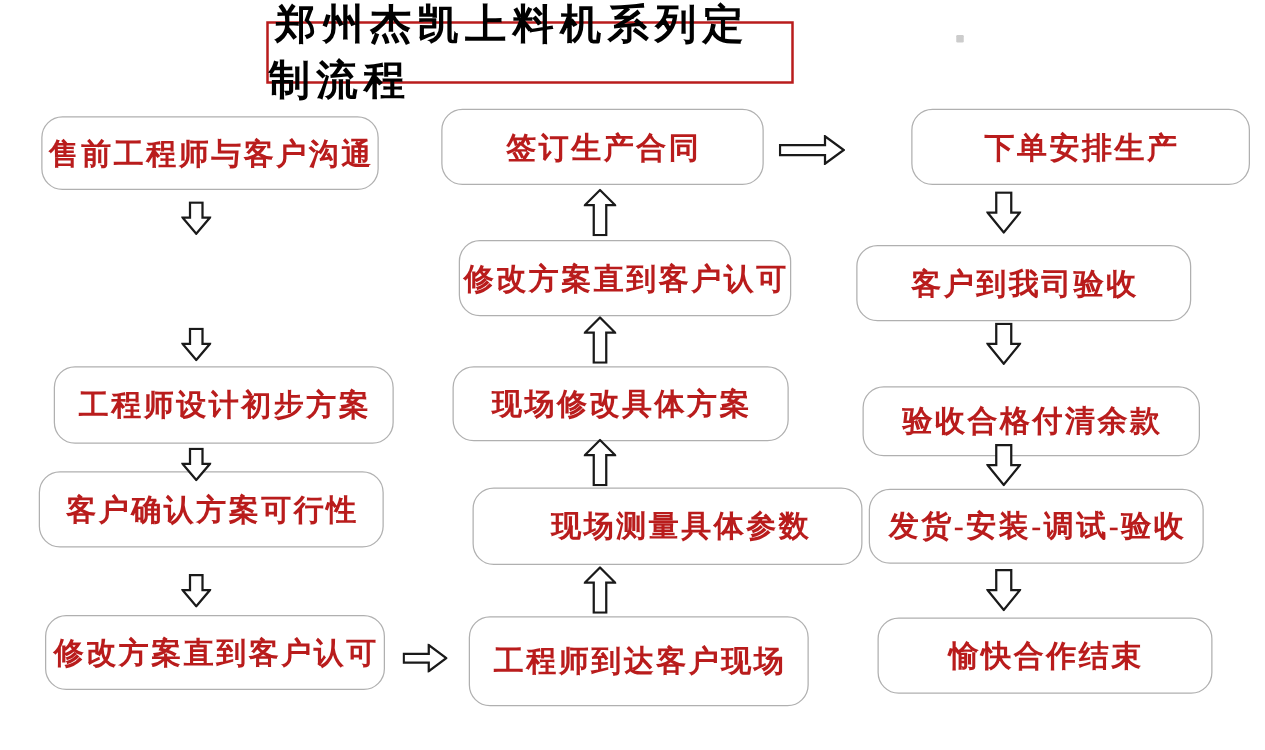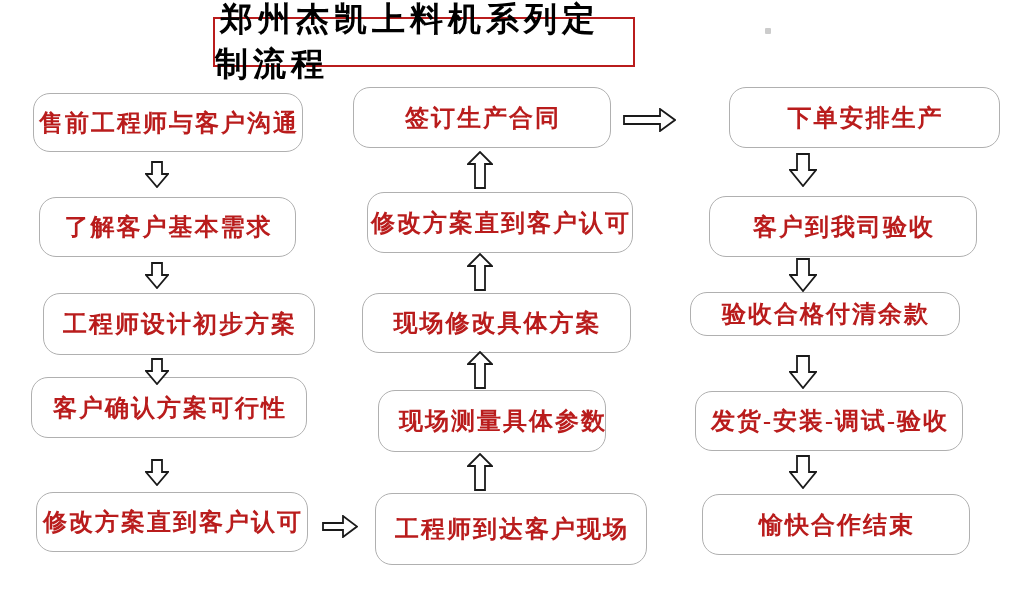--- a/index.html
+++ b/index.html
@@ -68,26 +68,26 @@
   
   #bL1 { left: 33px;  top: 93px;  width: 270px; height: 59px; }
   #bL2 { left: 39px;  top: 197px; width: 257px; height: 60px; }
   #bL3 { left: 43px;  top: 293px; width: 272px; height: 62px; }
   #bL4 { left: 31px;  top: 377px; width: 276px; height: 61px; }
   #bL5 { left: 36px;  top: 492px; width: 272px; height: 60px; }
   
   #bM1 { left: 353px; top: 87px;  width: 258px; height: 61px; }
   #bM2 { left: 367px; top: 192px; width: 266px; height: 61px; }
   #bM3 { left: 362px; top: 293px; width: 269px; height: 60px; }
-  #bM4 { left: 378px; top: 390px; width: 228px; height: 62px; padding-left: 20px; }
+  #bM4 { left: 378px; top: 390px; width: 312px; height: 62px; padding-left: 20px; }
   #bM5 { left: 375px; top: 493px; width: 272px; height: 72px; }
   
   #bR1 { left: 681px; top: 87px;  width: 271px; height: 61px; margin-left: 48px; }
-  #bR2 { left: 685px; top: 196px; width: 268px; height: 61px; margin-left: 24px; }
-  #bR3 { left: 690px; top: 292px; width: 270px; height: 44px; }
+  #bR2 { left: 685px; top: 196px; width: 268px; height: 61px; }
+  #bR3 { left: 690px; top: 309px; width: 270px; height: 56px; }
   #bR4 { left: 695px; top: 391px; width: 268px; height: 60px; }
   #bR5 { left: 702px; top: 494px; width: 268px; height: 61px; }
 
   
   #aL1 { left: 145px; top: 161px; }
   #aL2 { left: 145px; top: 262px; }
   #aL3 { left: 145px; top: 358px; }
   #aL4 { left: 145px; top: 459px; }
   
   #aM1 { left: 467px; top: 151px; }
@@ -105,21 +105,20 @@
 </style>
 </head>
 <body>
 
 <div id="canvas">
 
   <div class="title-box">郑州杰凯上料机系列定制流程</div>
   <div class="stray-dot"></div>
 
   <div class="flow-box" id="bL1">售前工程师与客户沟通</div>
-  <div class="flow-box" id="bL2">了解客户基本需求</div>
   <div class="flow-box" id="bL3">工程师设计初步方案</div>
   <div class="flow-box" id="bL4">客户确认方案可行性</div>
   <div class="flow-box" id="bL5">修改方案直到客户认可</div>
 
   <div class="flow-box" id="bM1">签订生产合同</div>
   <div class="flow-box" id="bM2">修改方案直到客户认可</div>
   <div class="flow-box" id="bM3">现场修改具体方案</div>
   <div class="flow-box" id="bM4">现场测量具体参数</div>
   <div class="flow-box" id="bM5">工程师到达客户现场</div>
 

